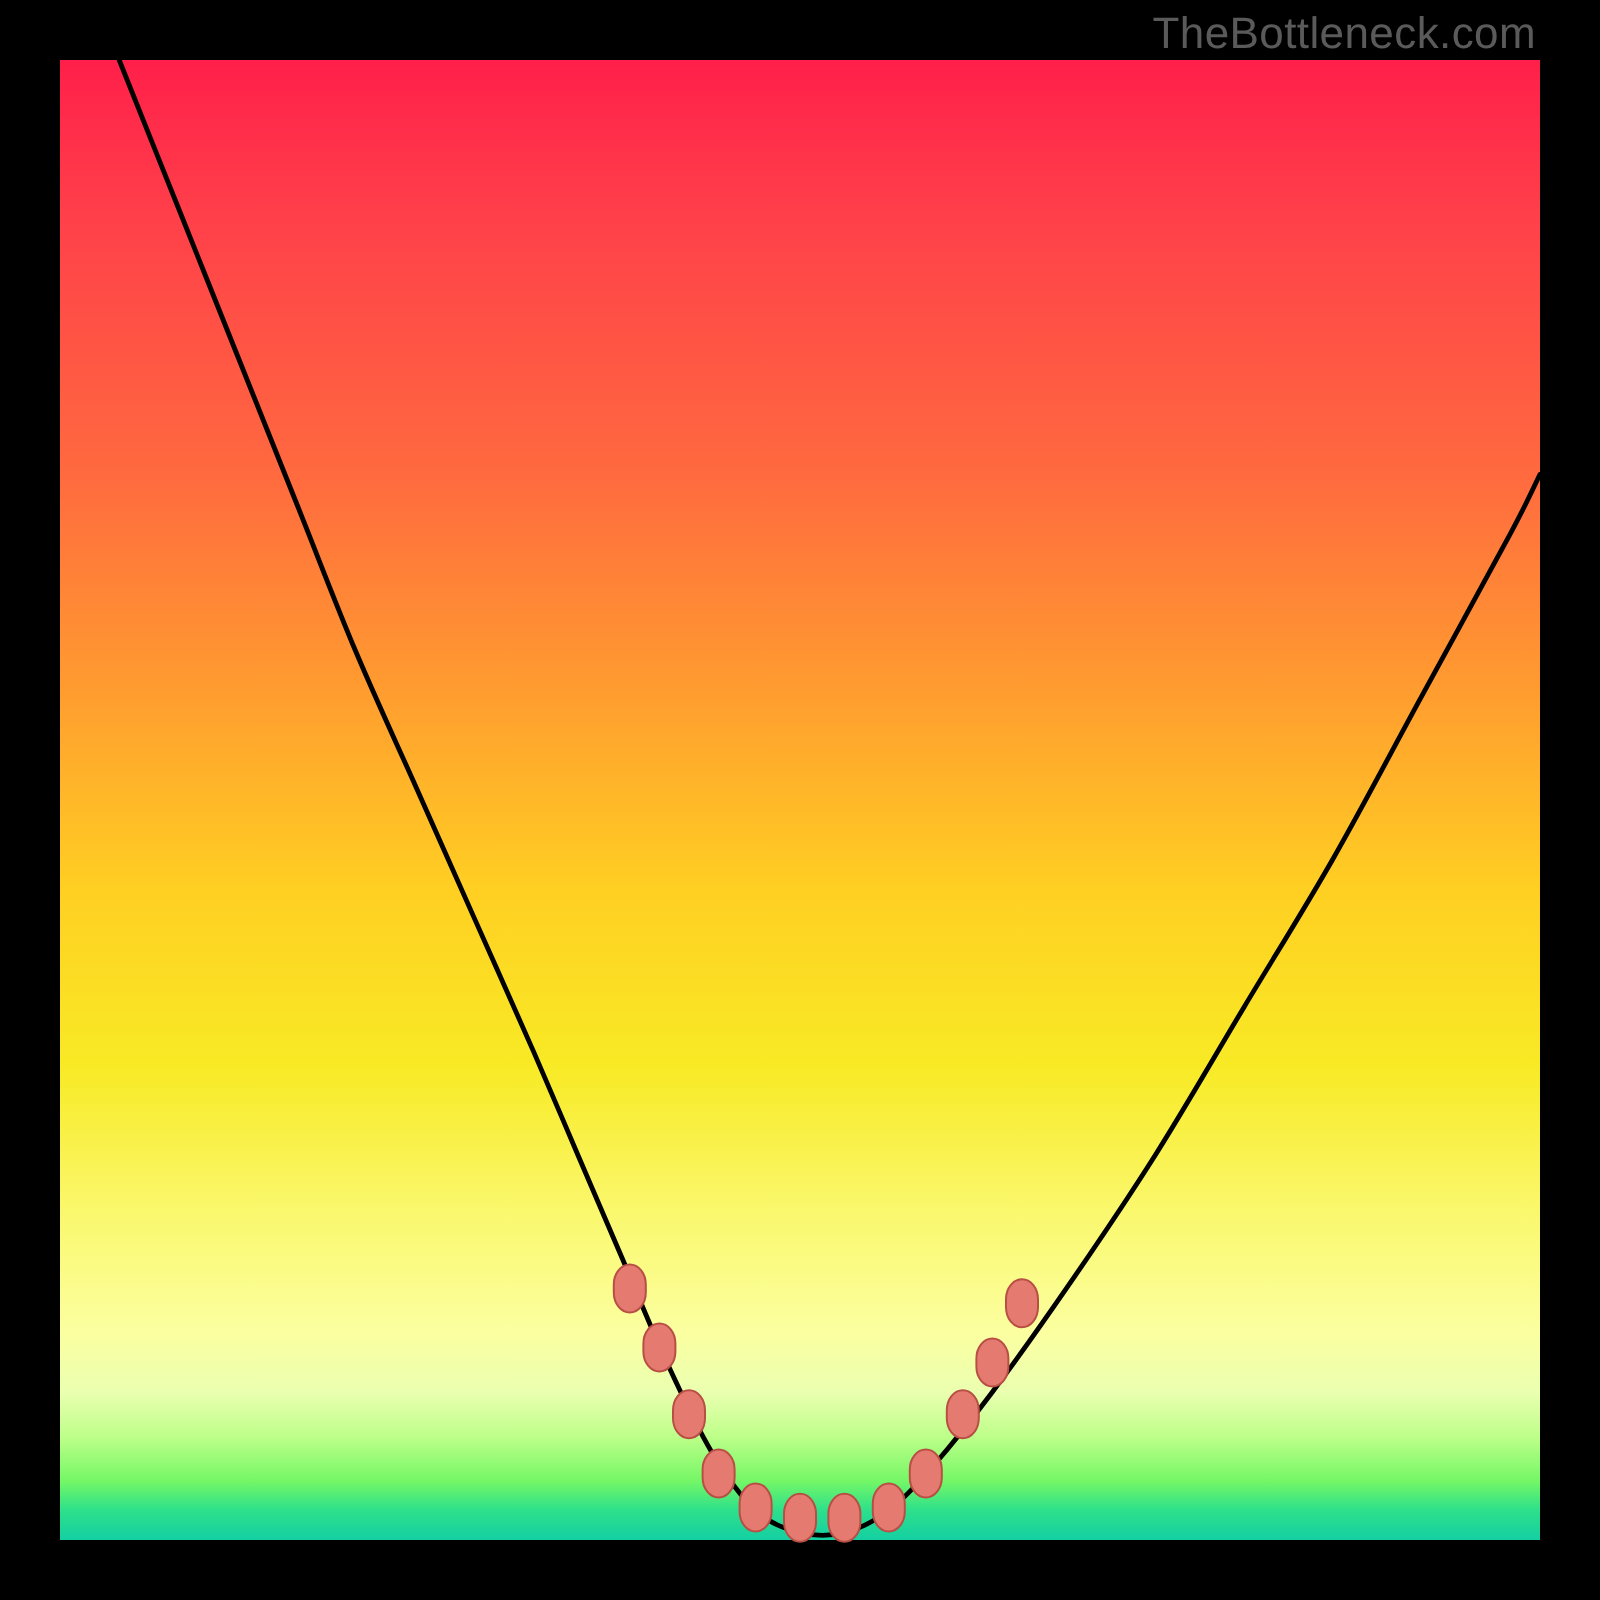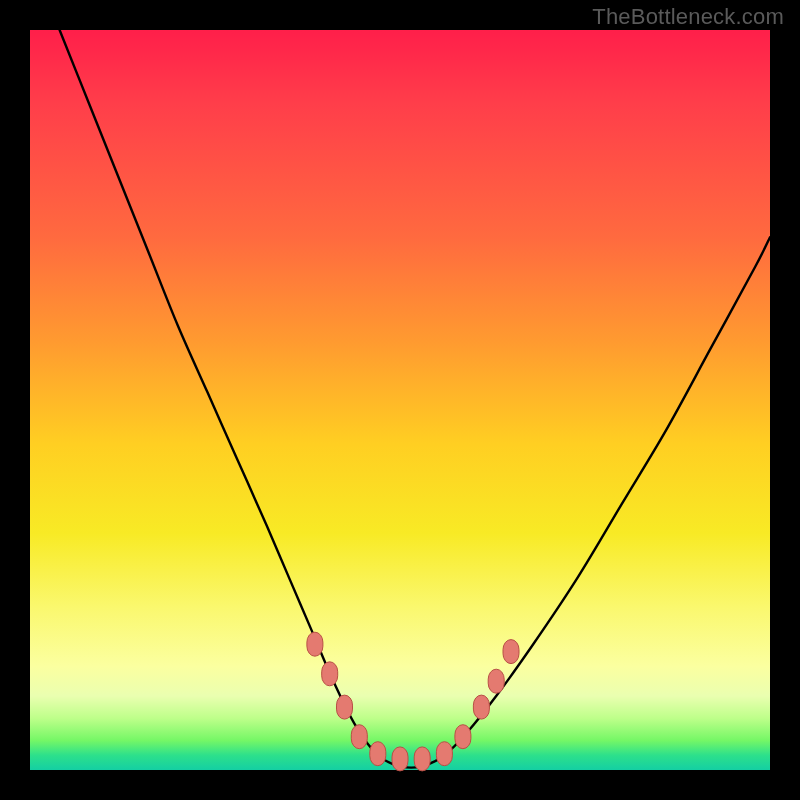--- a/index.html
+++ b/index.html
@@ -37,21 +37,21 @@
       #eaffb0 90%,
       #beff8a 93%,
       #75f766 96%,
       #2de08b 98%,
       #14cfa3 100%
     );
   }
   .watermark {
     position: absolute;
     top: 4px;
-    right: 16px;
+    right: 32px;
     color: #5a5a5a;
     font-size: 22px;
     letter-spacing: 0.2px;
     user-select: none;
   }
   svg.curve {
     position: absolute;
     left: 0;
     top: 0;
     width: 740px;

